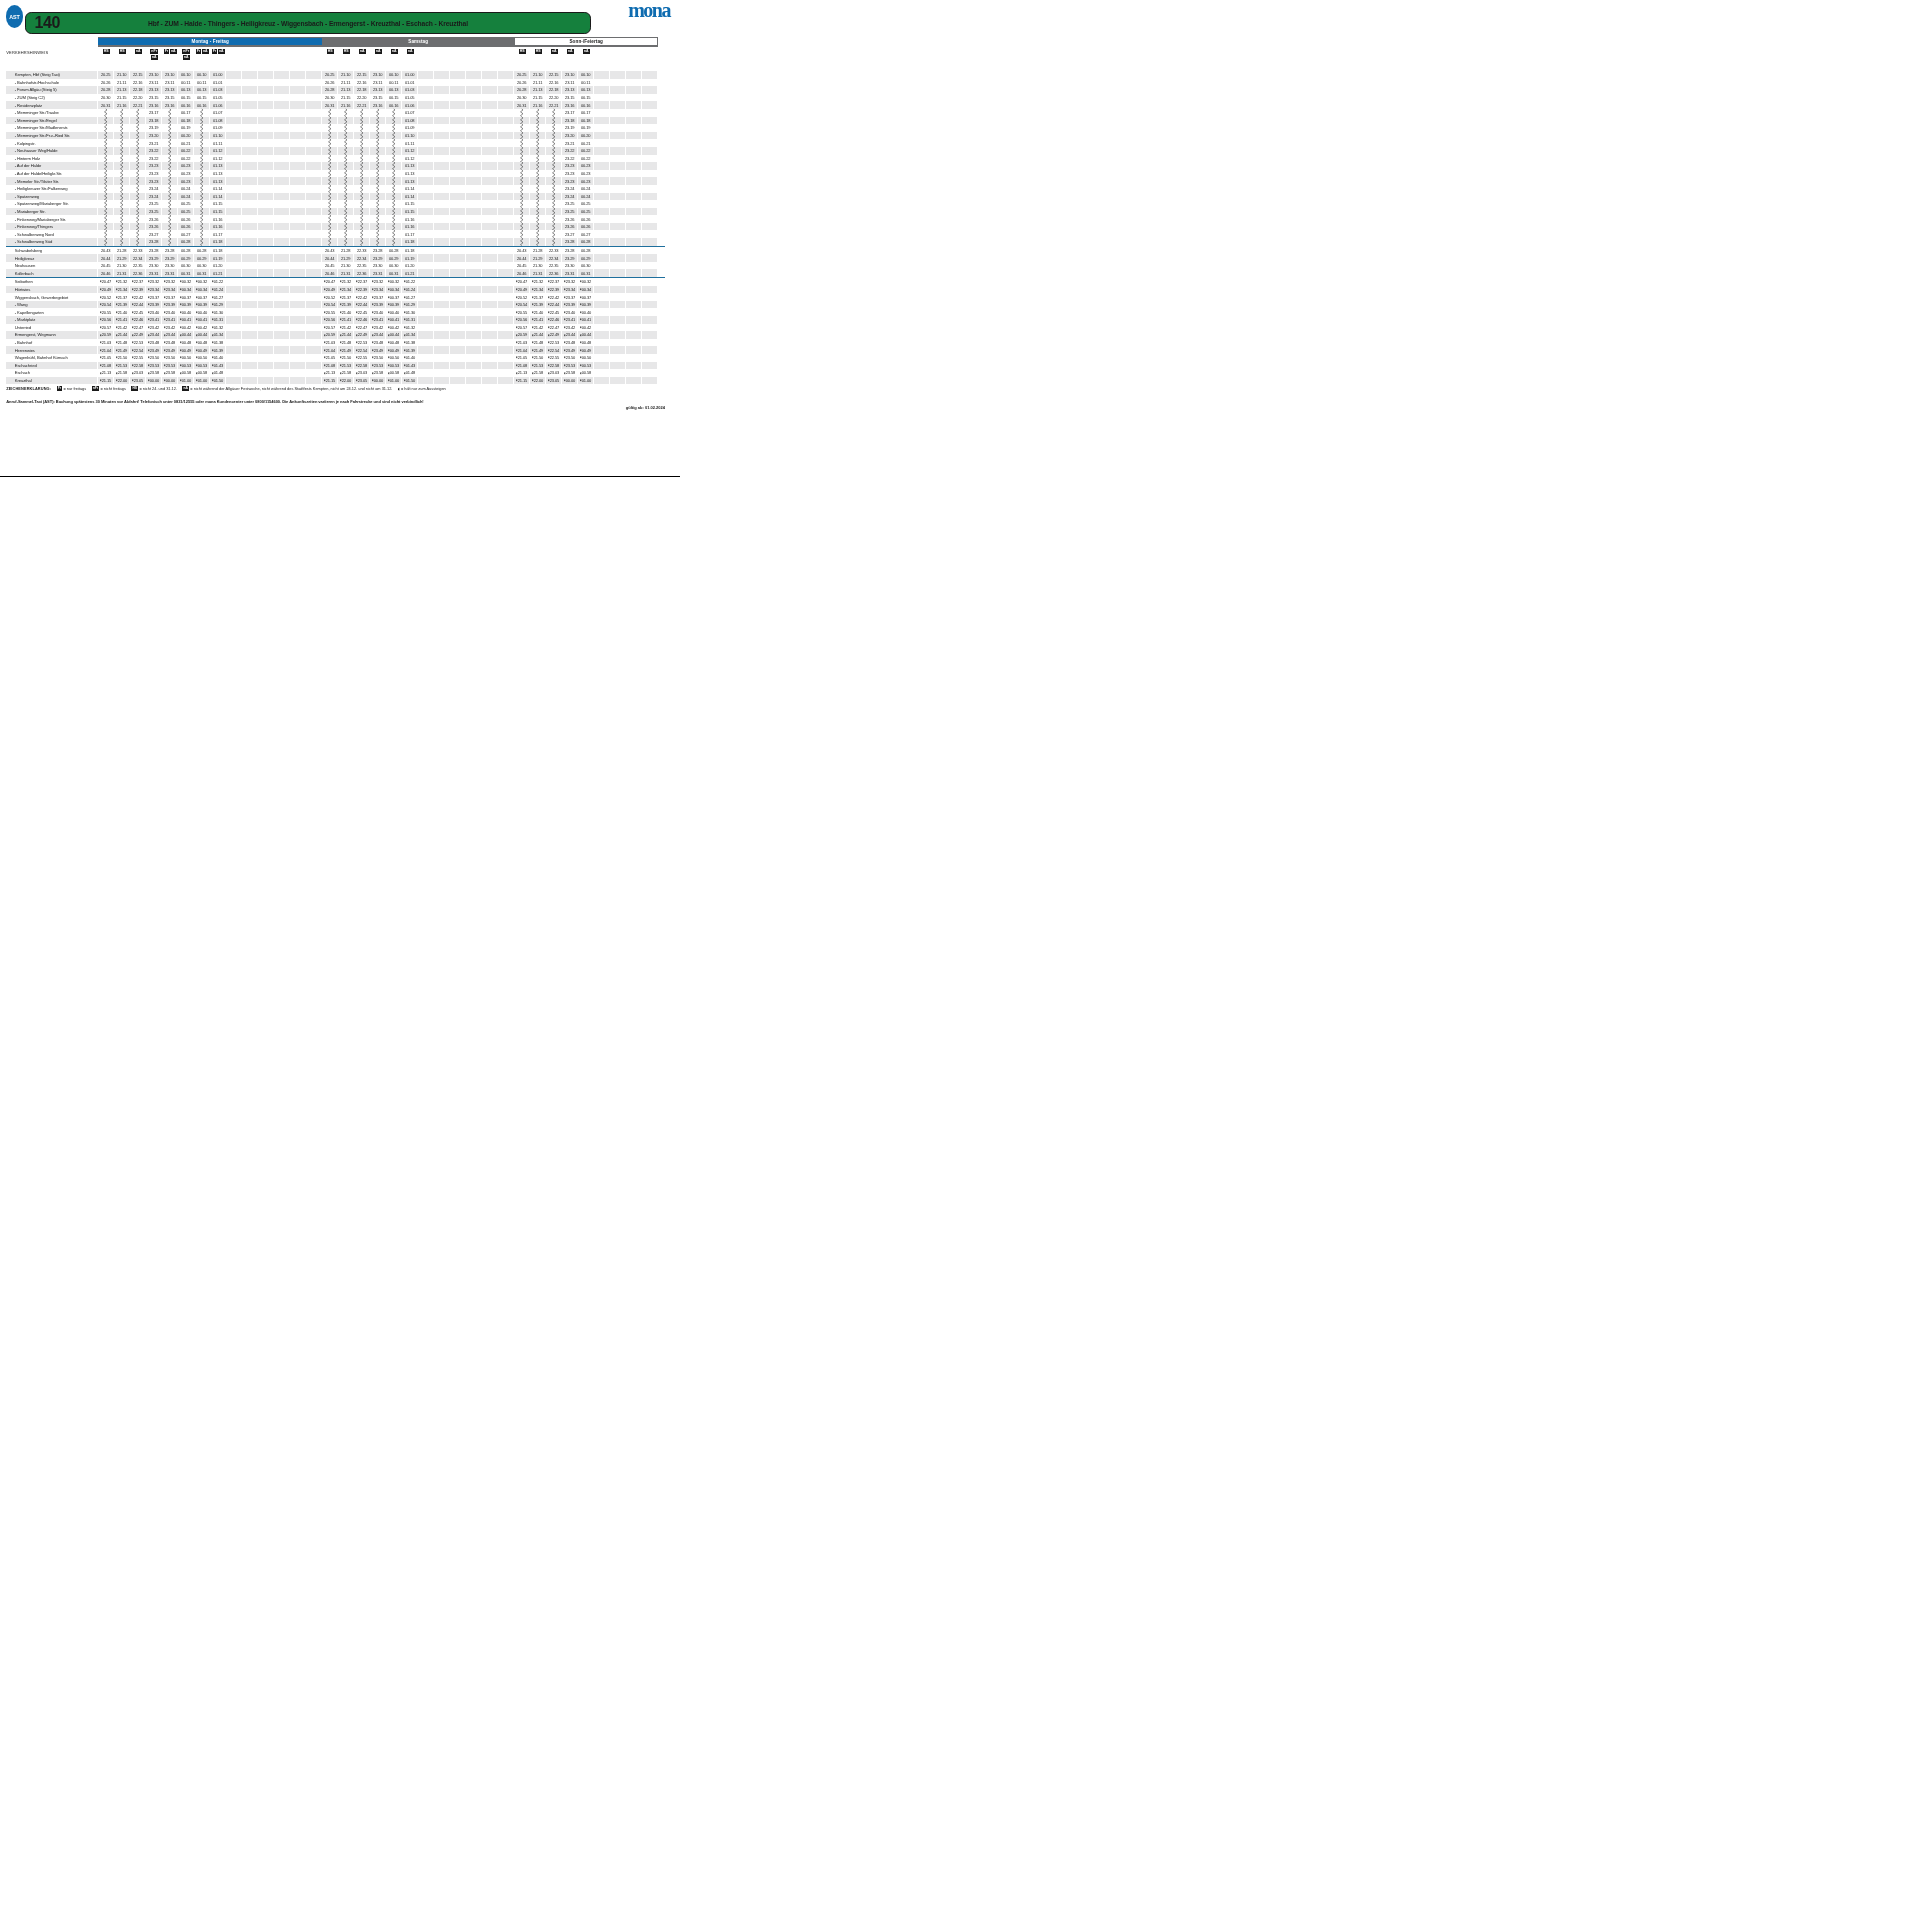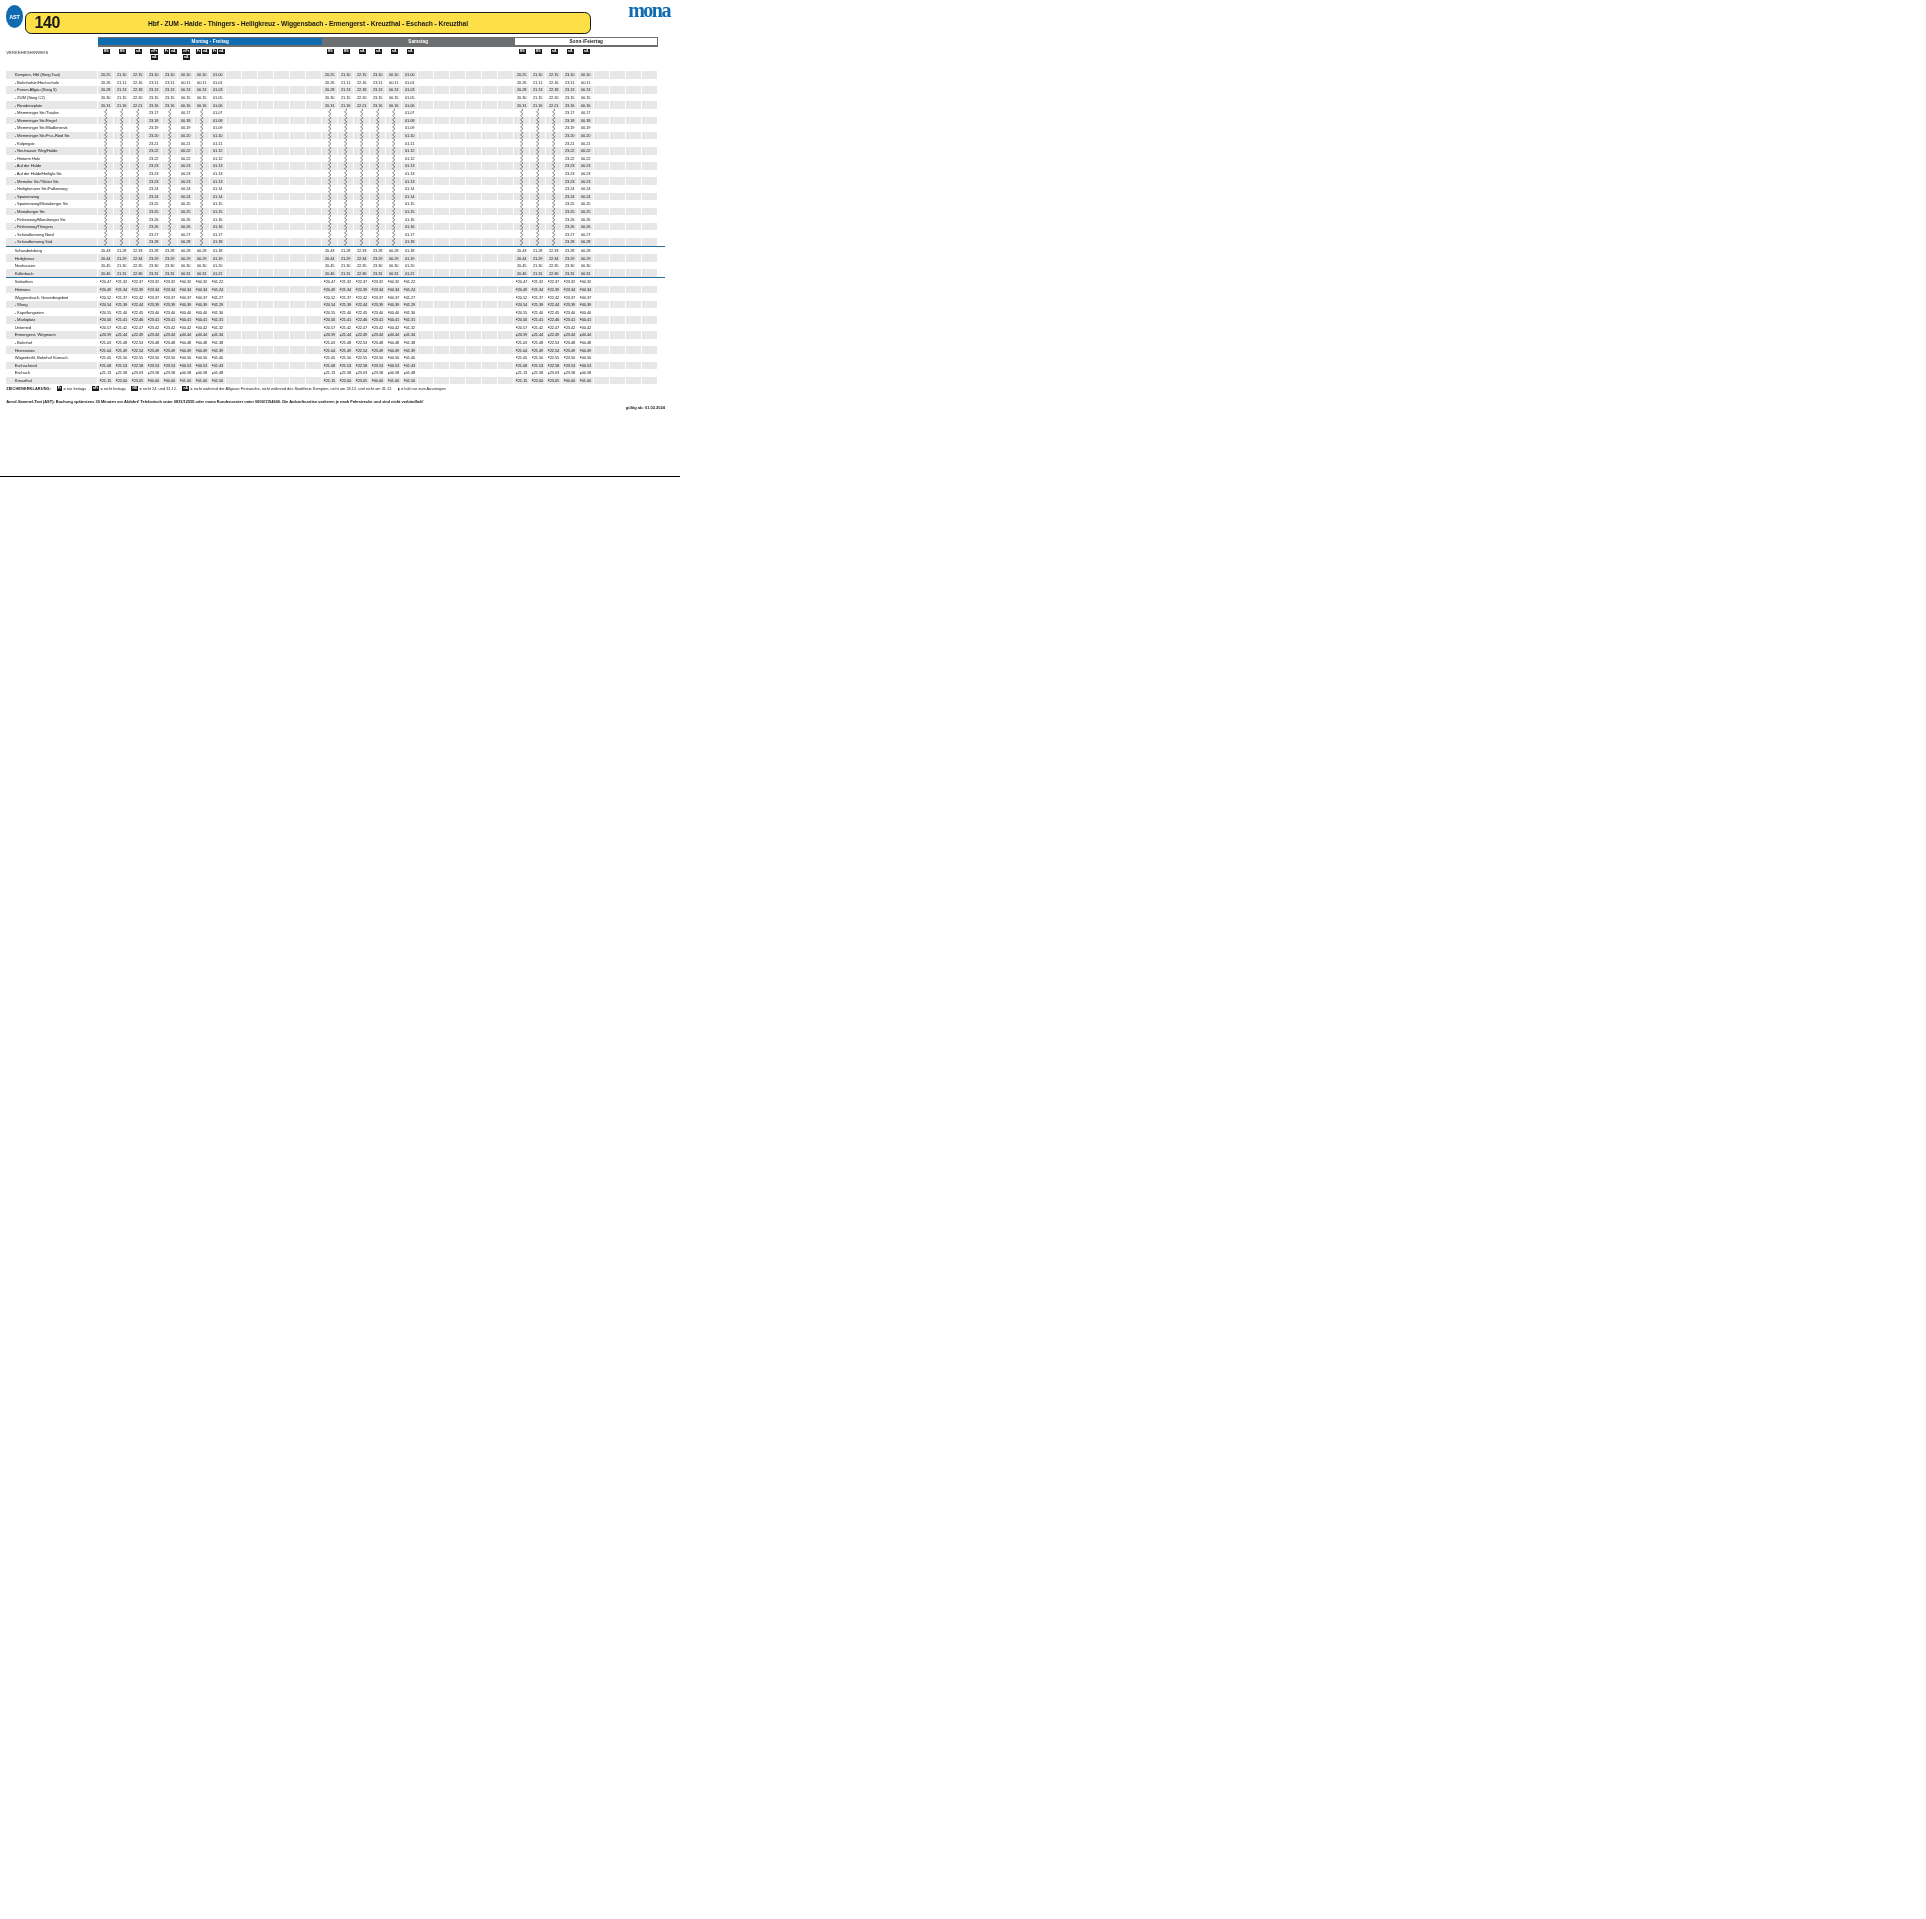--- a/index.html
+++ b/index.html
@@ -9,21 +9,21 @@
   *{box-sizing:border-box;margin:0;padding:0;}
   html,body{background:#fff;}
   body{font-family:"Liberation Sans",sans-serif;color:var(--ink);}
   .page{position:relative;width:680px;height:480px;background:#fff;overflow:hidden;}
 
   
   .ast-circle{position:absolute;left:5.8px;top:5.4px;width:17.3px;height:22.3px;border-radius:50%;
     background:var(--blue);display:flex;align-items:center;justify-content:center;}
   .ast-circle span{color:#fff;font-weight:bold;font-size:5.4px;letter-spacing:-0.2px;}
   .route-box{position:absolute;left:25px;top:12px;width:566px;height:22.3px;border:1.2px solid var(--ink);
-    border-radius:6.2px;background:#fde047;display:flex;align-items:center;}
+    border-radius:6.2px;background:#15803d;display:flex;align-items:center;}
   .line-no{font-size:16px;font-weight:bold;letter-spacing:-0.4px;padding-left:8.5px;line-height:1;}
   .route-title{position:absolute;left:0;right:0;text-align:center;font-size:6.7px;font-weight:bold;letter-spacing:-0.1px;}
   .mona{position:absolute;right:10px;top:0px;font-size:20px;font-weight:bold;color:var(--blue);
     letter-spacing:-1.5px;line-height:1;font-family:Liberation Serif, serif;}
   .back-arrow{position:absolute;left:6.5px;top:37px;font-size:10px;font-weight:900;line-height:1;cursor:pointer;}
 
   
   .grid{display:grid;grid-template-columns:92px repeat(35,16px);}
   .abs{position:absolute;left:6.2px;}
 

